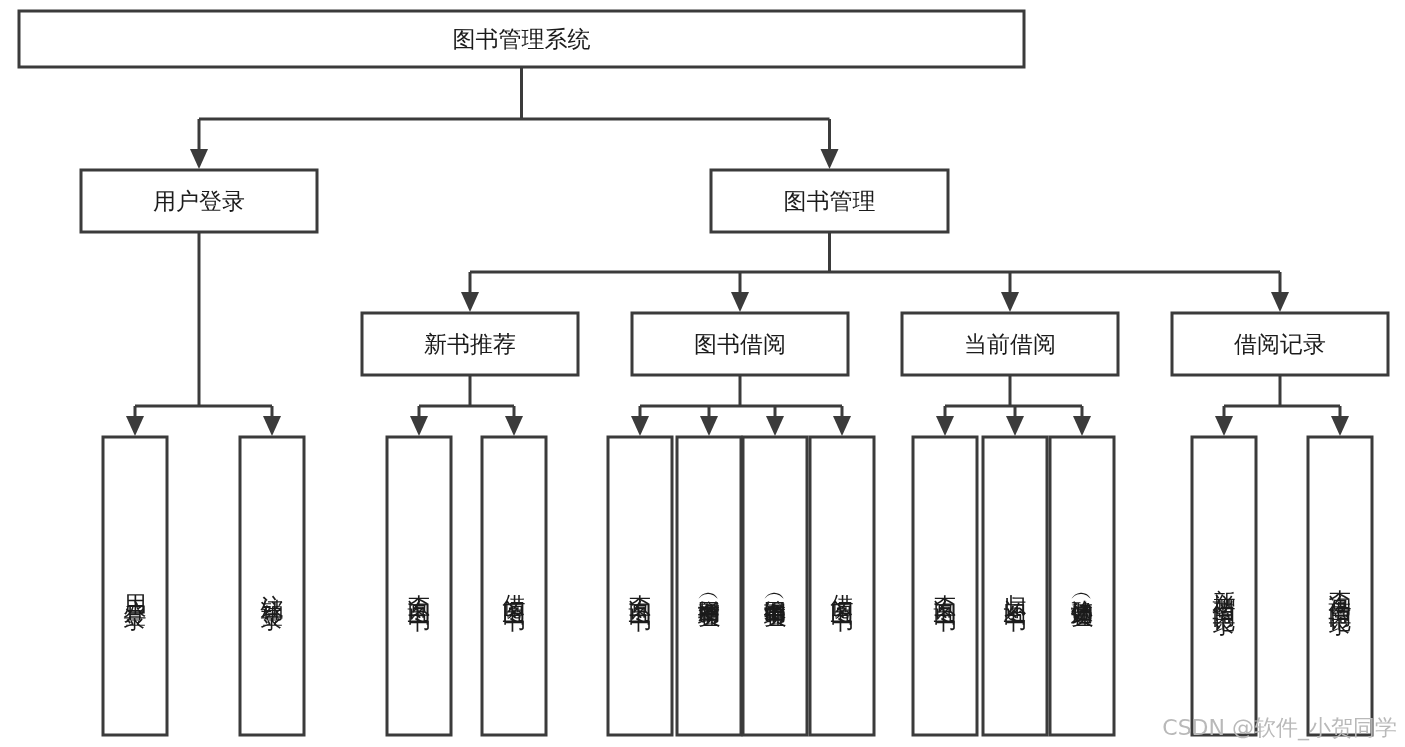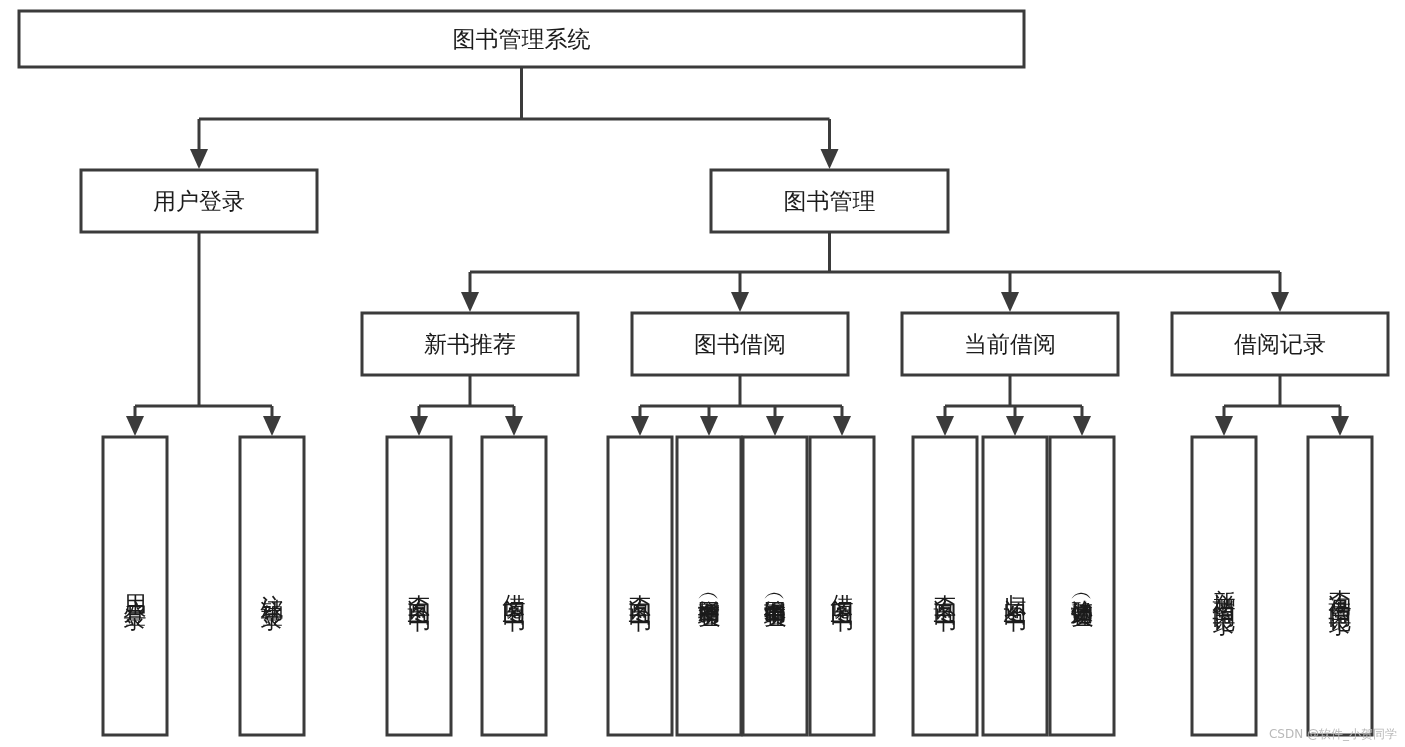--- a/index.html
+++ b/index.html
@@ -66,21 +66,21 @@
   }
   .vlabel-text.tight {
     letter-spacing: 1px;
     font-size: 22px;
   }
   .watermark {
     position: absolute;
     right: 8px;
     bottom: 4px;
     font-family: "DejaVu Sans", "Liberation Sans", sans-serif;
-    font-size: 12px;
+    font-size: 22px;
     color: #b9b9b9;
     white-space: nowrap;
     pointer-events: none;
   }
 </style>
 </head>
 <body>
 
 <div id="diagram-root">
 

